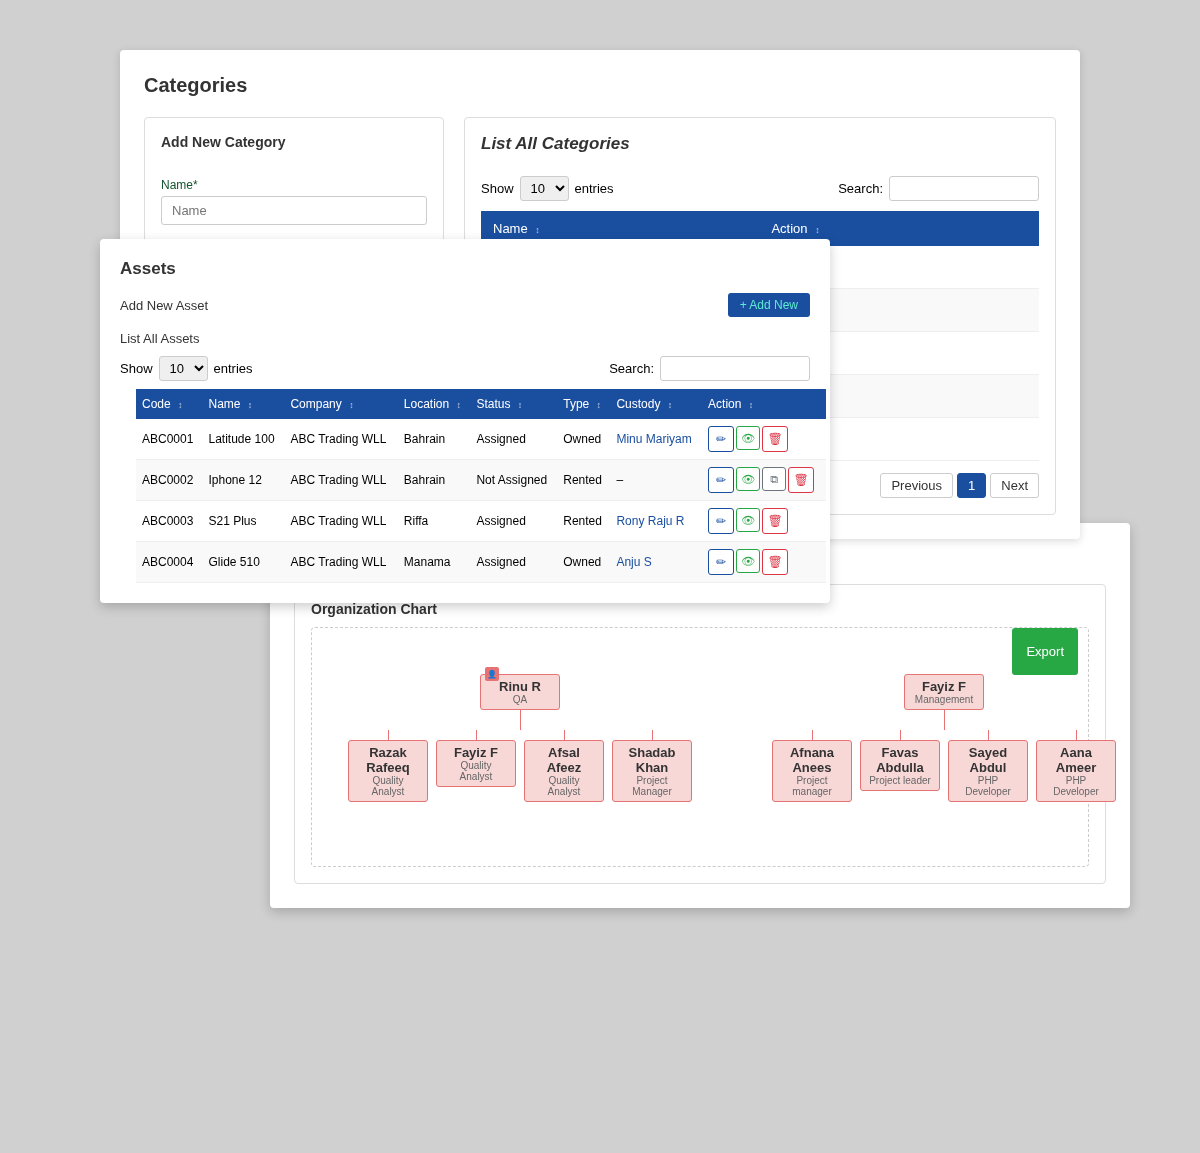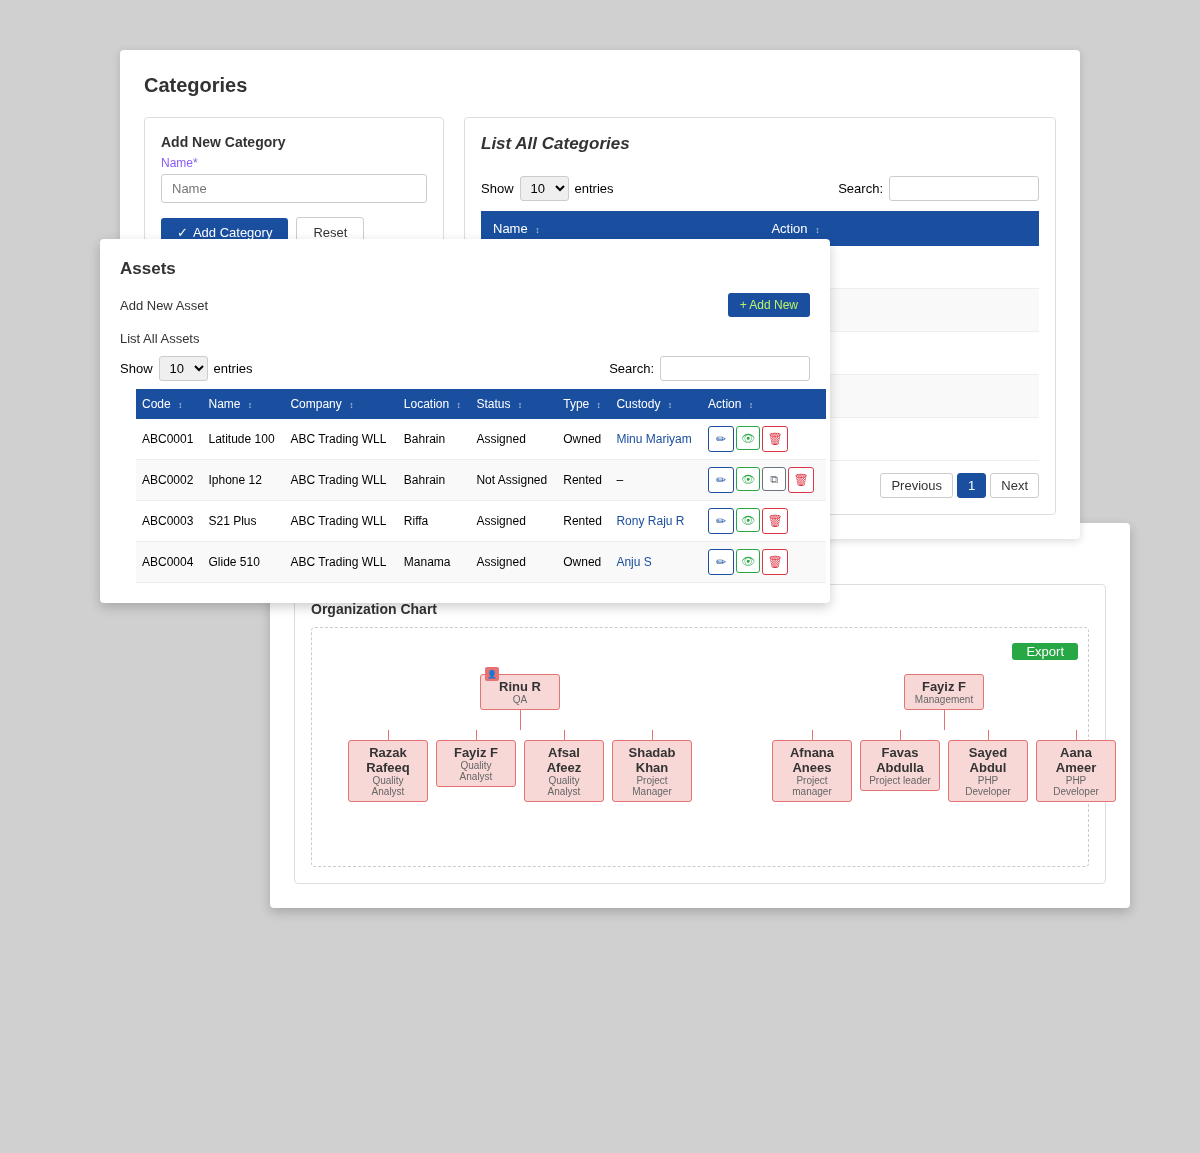--- a/index.html
+++ b/index.html
@@ -39,30 +39,30 @@
     
     .add-category-panel {
       border: 1px solid #ddd;
       border-radius: 4px;
       padding: 16px;
       width: 300px;
       flex-shrink: 0;
     }
     .add-category-panel .panel-title {
       font-size: 14px;
-      margin-bottom: 6px;
+      margin-bottom: 28px;
       color: #333;
     }
     .add-category-panel .panel-title span {
       font-weight: bold;
     }
     .form-label {
       font-size: 12px;
       margin-bottom: 4px;
-      color: #8b5cf6;
+      color: #14532d;
       display: block;
     }
     .form-input {
       width: 100%;
       border: 1px solid #ccc;
       border-radius: 3px;
       padding: 6px 10px;
       font-size: 13px;
       color: #999;
       margin-bottom: 14px;
@@ -228,21 +228,21 @@
     .assets-add-row {
       display: flex;
       justify-content: space-between;
       align-items: center;
       margin-bottom: 14px;
       font-size: 13px;
       color: #333;
     }
     .btn-add-new {
       background: #1a4fa0;
-      color: #bef264;
+      color: #5eead4;
       border: none;
       border-radius: 3px;
       padding: 5px 12px;
       font-size: 12px;
       cursor: pointer;
       margin-left: 19px;
     }
     .list-all-label {
       font-size: 13px;
       color: #333;
@@ -343,27 +343,27 @@
     }
     .org-chart-area {
       border: 1px dashed #ccc;
       border-radius: 4px;
       padding: 16px;
       position: relative;
       min-height: 240px;
     }
     .export-btn {
       position: absolute;
-      top: 15px;
+      top: 0;
       right: 10px;
       background: #28a745;
       color: #fff;
       border: none;
       border-radius: 3px;
-      padding: 1px 14px;
+      padding: 16px 14px;
       font-size: 13px;
       cursor: pointer;
     }
     .org-node {
       background: #f8d7d7;
       border: 1px solid #e57373;
       border-radius: 3px;
       padding: 4px 8px;
       text-align: center;
       min-width: 80px;

